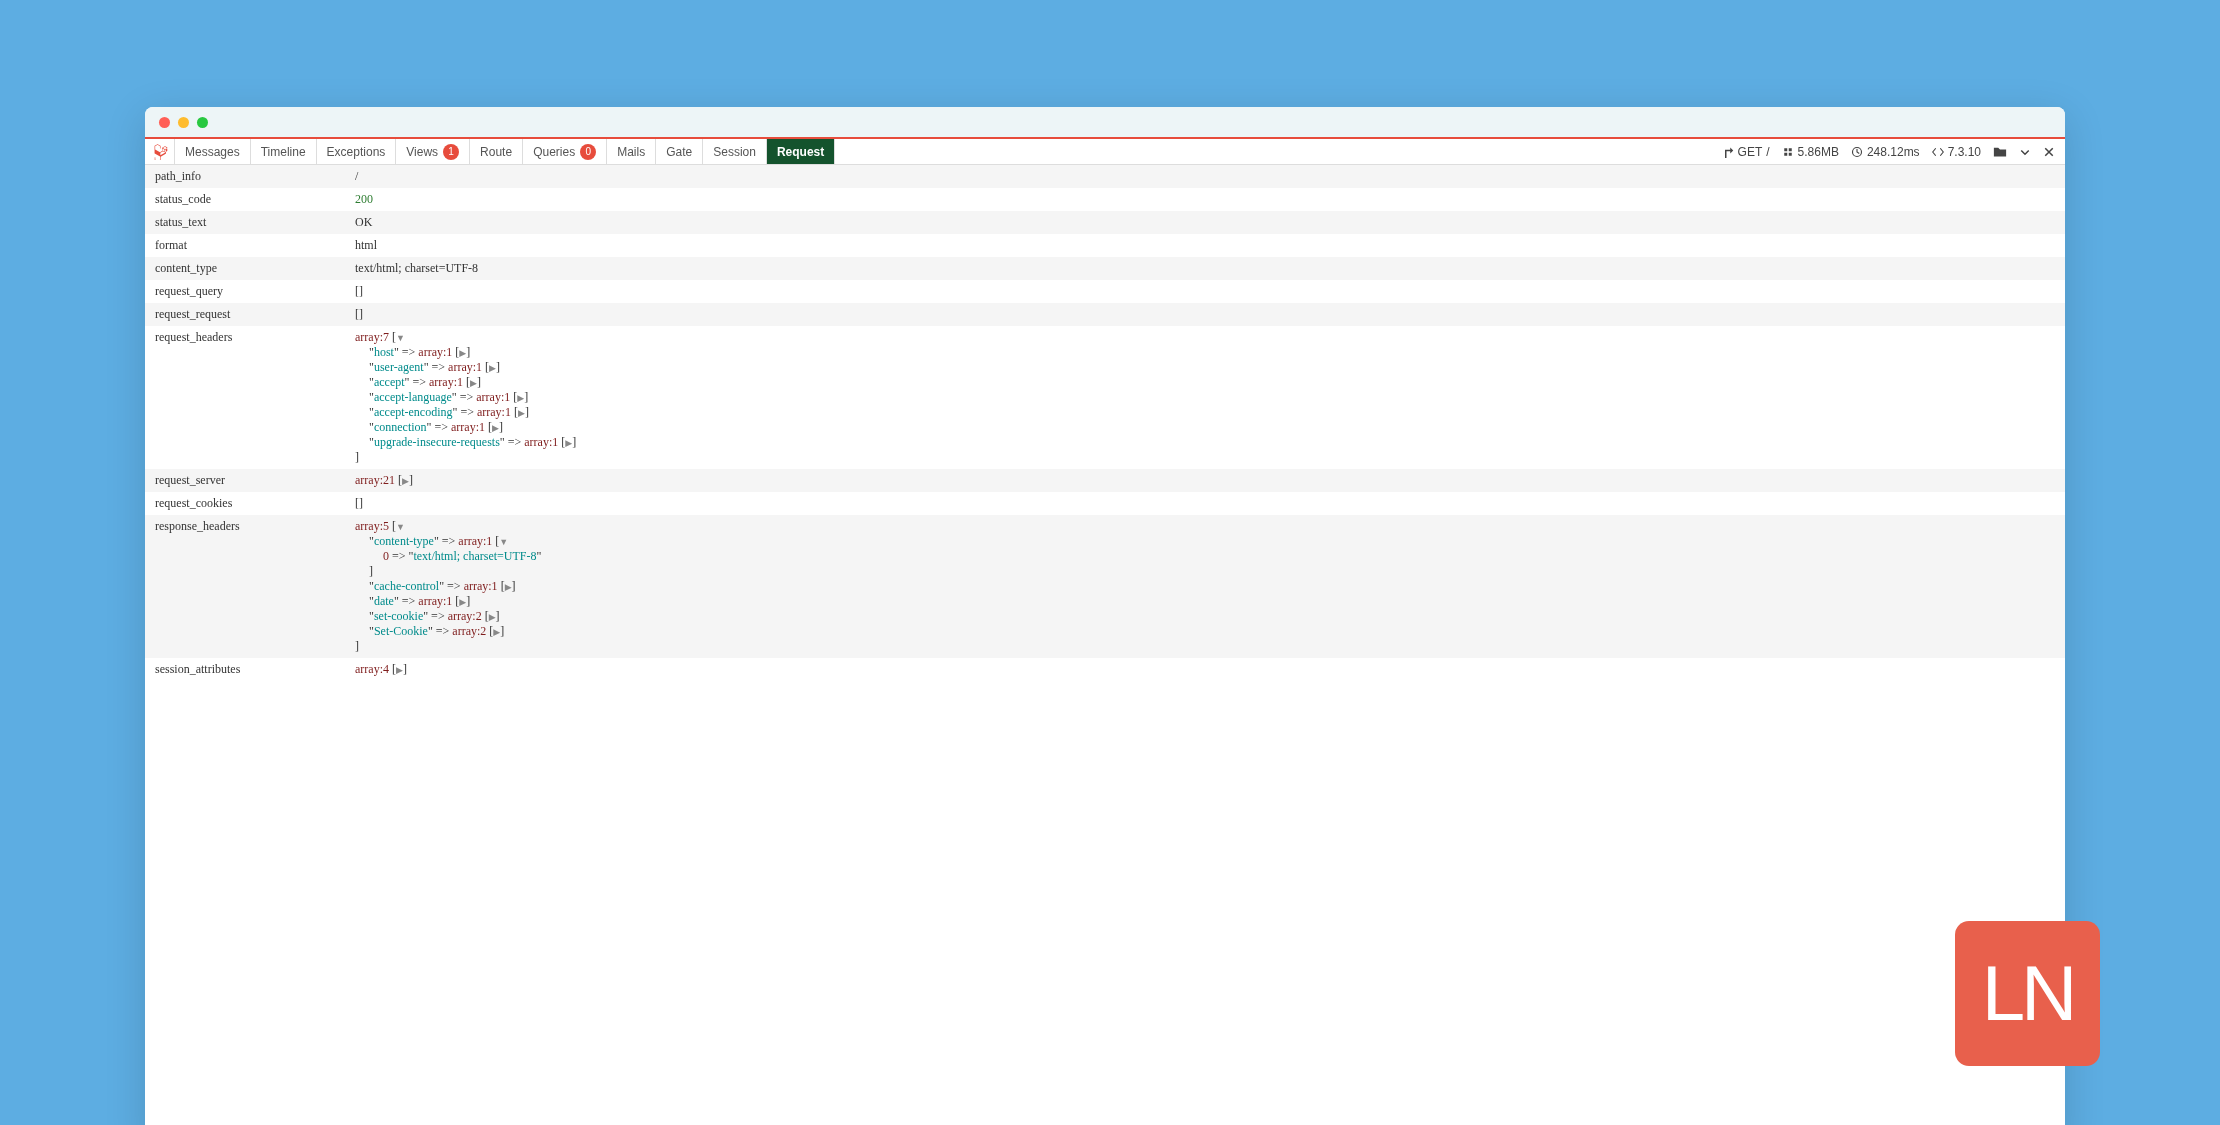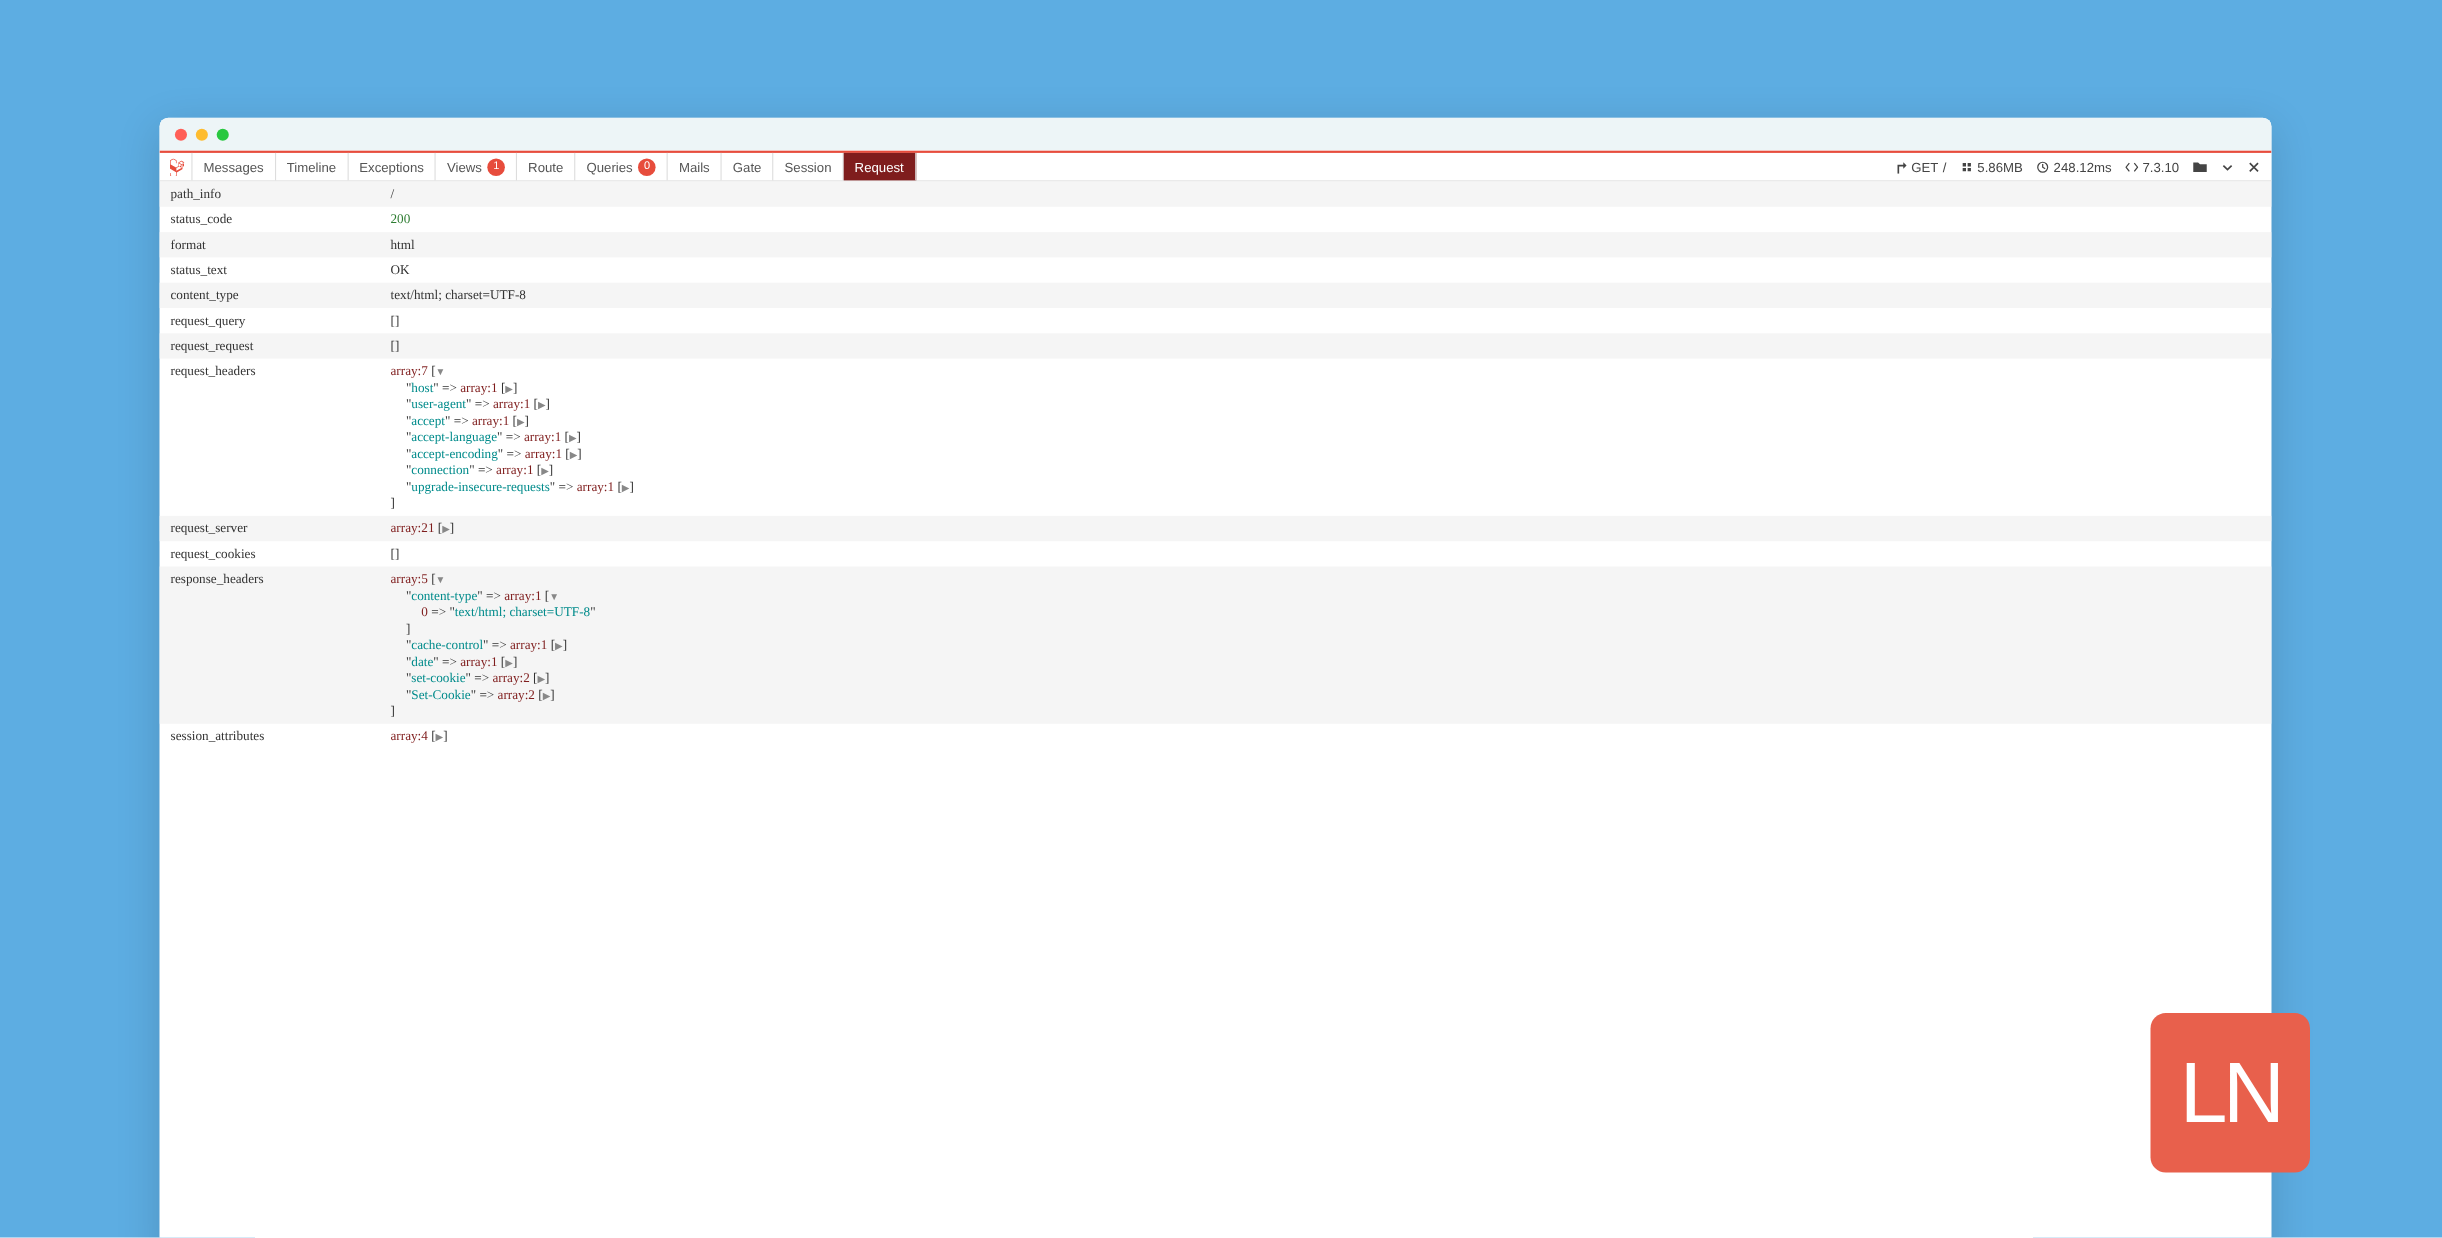--- a/index.html
+++ b/index.html
@@ -55,21 +55,21 @@
 .tab {
   padding: 0 10px;
   display: flex;
   align-items: center;
   border-right: 1px solid #ddd;
   font-size: 12px;
   color: #555;
   cursor: pointer;
   white-space: nowrap;
 }
-.tab.active { background: #7f1d1d; color: #fff; }
+.tab.active { background: #14532d; color: #fff; font-weight: bold; }
 .badge {
   display: inline-flex;
   align-items: center;
   justify-content: center;
   min-width: 16px;
   height: 16px;
   padding: 0 4px;
   border-radius: 8px;
   background: #e74c3c;
   color: #fff;
@@ -210,26 +210,26 @@
   <div class="content">
     <div class="row">
         <div class="key">path_info</div>
         <div class="val">/</div>
       </div>
     <div class="row">
         <div class="key">status_code</div>
         <div class="val"><span class="green">200</span></div>
       </div>
     <div class="row">
+        <div class="key">status_text</div>
+        <div class="val">OK</div>
+      </div>
+    <div class="row">
         <div class="key">format</div>
         <div class="val">html</div>
-      </div>
-    <div class="row">
-        <div class="key">status_text</div>
-        <div class="val">OK</div>
       </div>
     <div class="row">
         <div class="key">content_type</div>
         <div class="val">text/html; charset=UTF-8</div>
       </div>
     <div class="row">
         <div class="key">request_query</div>
         <div class="val">[]</div>
       </div>
     <div class="row">

